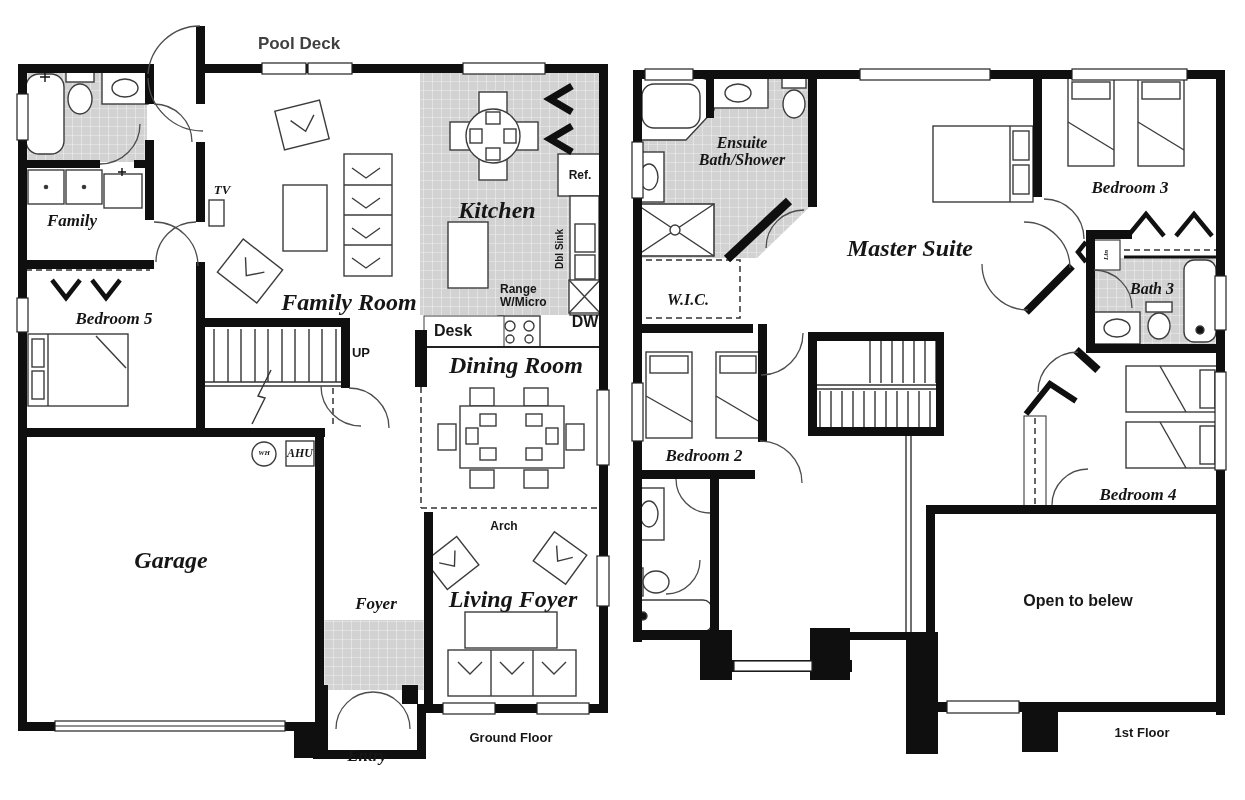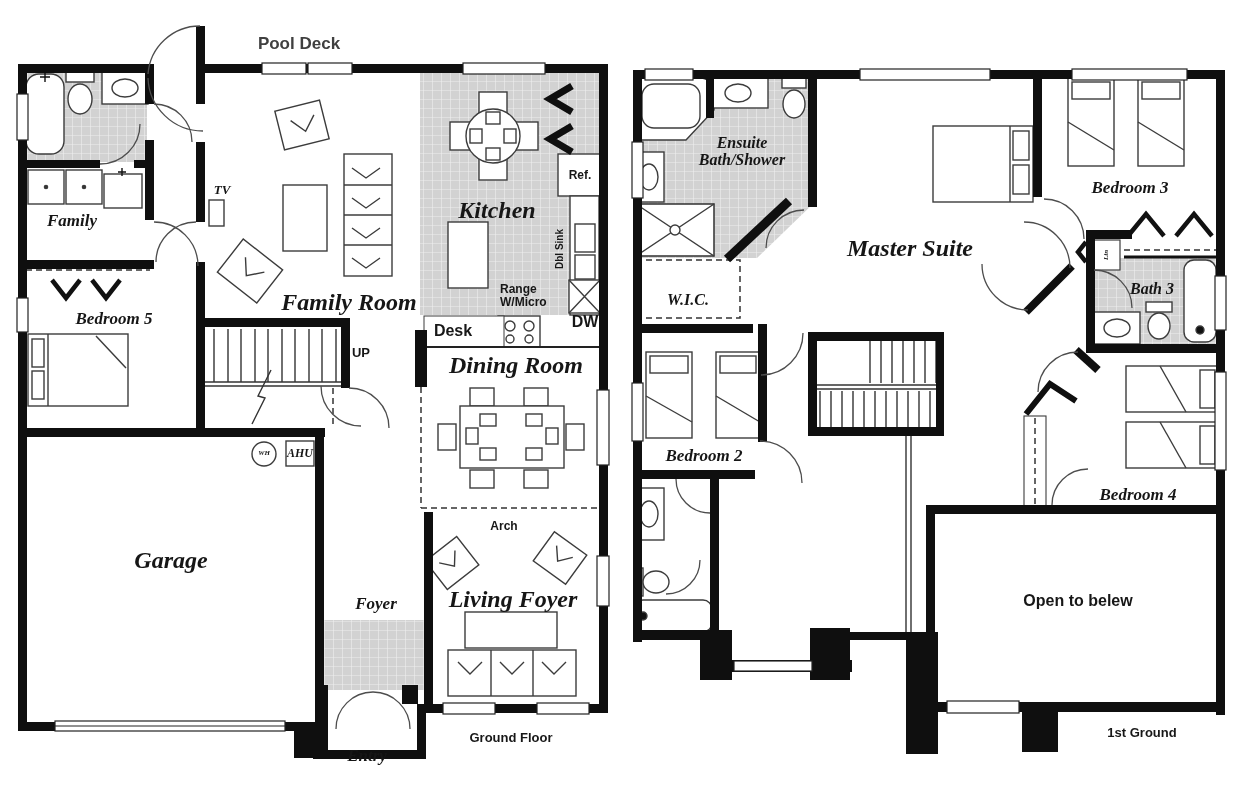--- a/index.html
+++ b/index.html
@@ -452,15 +452,15 @@
 
 <div class="lbl serif s16 wrap" style="left:742px;top:152px;width:124px">Ensuite Bath/Shower</div>
 <div class="lbl serif s19" style="left:910px;top:249px">Master Suite</div>
 <div class="lbl serif s17" style="left:1130px;top:188px">Bedroom 3</div>
 <div class="lbl serif t7 vert" style="left:1107px;top:255px">Lin</div>
 <div class="lbl serif s16" style="left:1152px;top:289px">Bath 3</div>
 <div class="lbl serif s12" style="left:688px;top:300px">W.I.C.</div>
 <div class="lbl serif s17" style="left:704px;top:456px">Bedroom 2</div>
 <div class="lbl serif s17" style="left:1138px;top:495px">Bedroom 4</div>
 <div class="lbl sans s12" style="left:1078px;top:601px">Open to belew</div>
-<div class="lbl sans s13" style="left:1142px;top:733px">1st Ground</div>
+<div class="lbl sans s13" style="left:1142px;top:733px">1st Floor</div>
 
 </div>
 
 </body></html>

